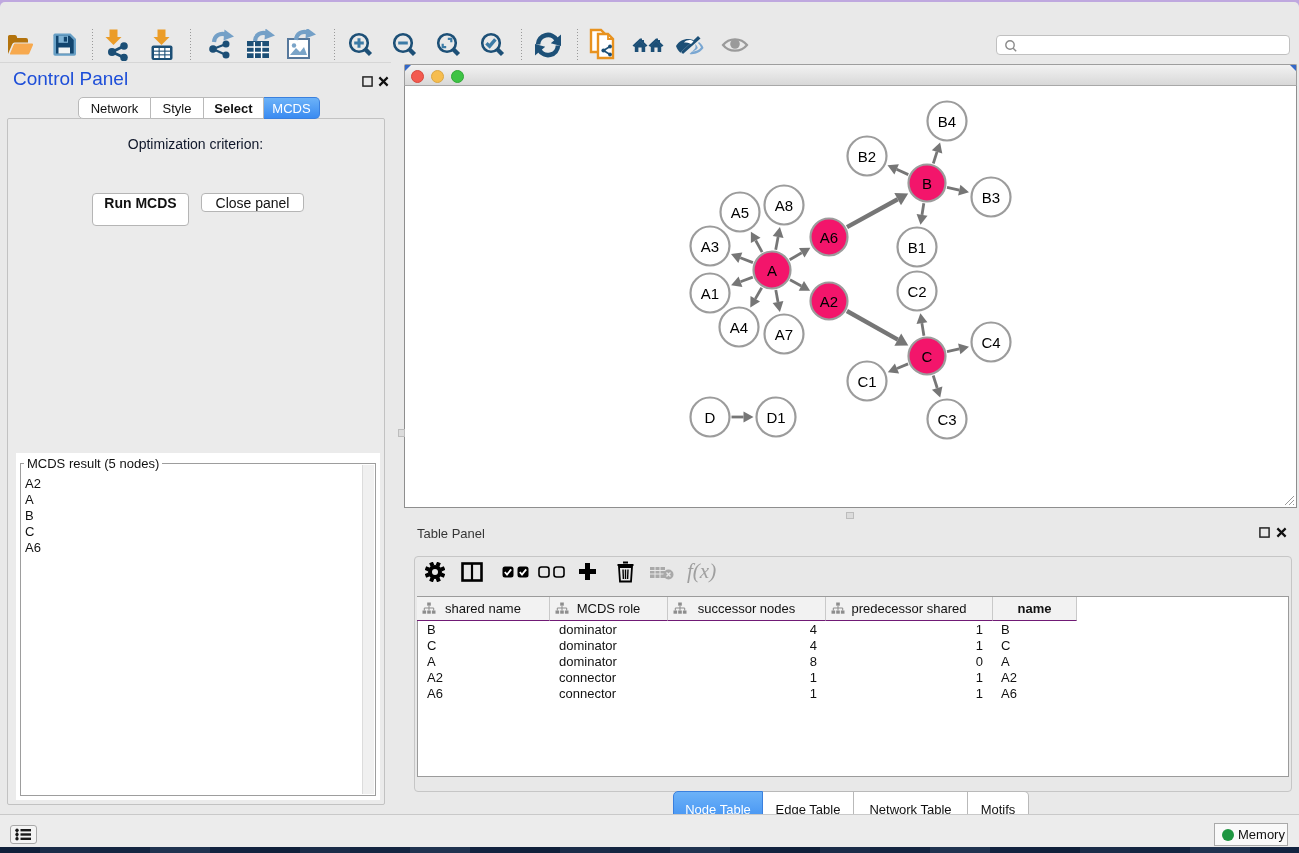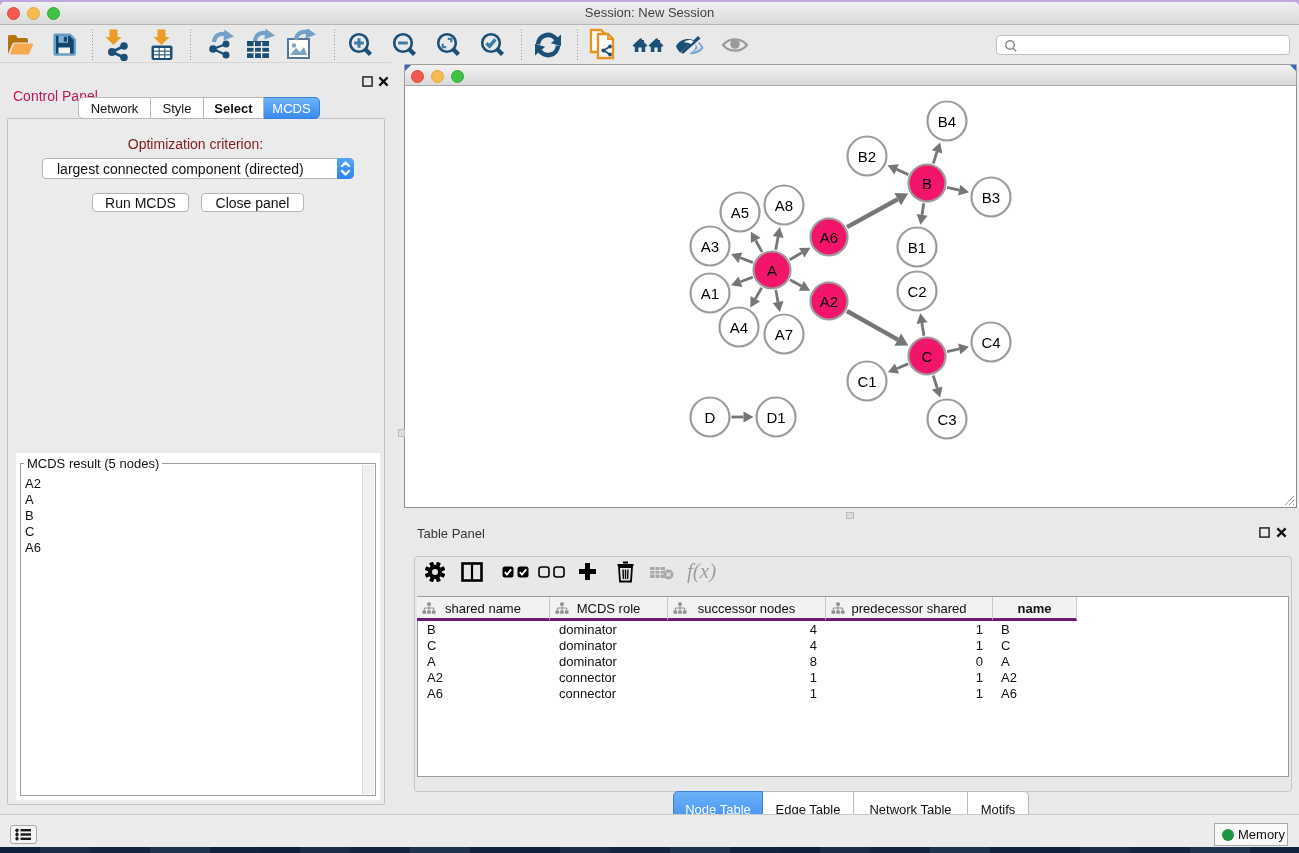--- a/index.html
+++ b/index.html
@@ -11,64 +11,58 @@
   background:linear-gradient(#f0f0f0,#dadada); border-bottom:1px solid #b4b4b4; border-radius:5px 5px 0 0; }
 #titlebar .title { position:absolute; left:0; right:0; top:3px; text-align:center; font-size:13px; color:#3f3f3f; }
 .tl { position:absolute; width:13px; height:13px; border-radius:50%; top:5px; }
 #toolbar { position:absolute; left:0; top:24px; width:100%; height:38px; background:#e9e9e9; }
 .tsep { position:absolute; top:3px; height:31px; width:1px;
   background-image:repeating-linear-gradient(#9a9a9a 0 1px, transparent 1px 3px); }
 .ticon { position:absolute; top:4px; }
 #searchbox { position:absolute; left:996px; top:9px; width:294px; height:20px; background:#fff; border:1px solid #c0c0c0; border-radius:4px; }
 
 #cpanel { position:absolute; left:0; top:62px; width:391px; height:752px; background:#e9e9e9; border-top:1px solid #d6d6d6; }
-#cpanel h1 { font-size:14px; font-weight:normal; color:#be185d; position:absolute; left:13px; top:25px; }
+#cpanel h1 { font-size:19px; font-weight:normal; color:#1d4ed8; position:absolute; left:13px; top:5px; }
 .wbtn { position:absolute; top:11px; }
 .tabbar { position:absolute; display:flex; font-size:13px; }
 .tabbar .tab { background:#fff; border:1px solid #b9b9b9; border-left:none; color:#111; display:flex; align-items:center; justify-content:center; }
 .tabbar .tab:first-child { border-left:1px solid #b9b9b9; border-radius:5px 0 0 5px; }
 .tabbar .tab:last-child { border-radius:0 5px 5px 0; }
 .tabbar .tab.sel { background:linear-gradient(#6cb2f8,#3a8bf1); border-color:#3a80de; color:#fff; }
 #cp-content { position:absolute; left:7px; top:55px; width:378px; height:687px; background:#ebebeb; border:1px solid #c2c2c2; border-radius:2px; }
-#optlabel { position:absolute; left:0; width:100%; top:73px; text-align:center; font-size:14px; color:#7f1d1d; }
+#optlabel { position:absolute; left:0; width:100%; top:73px; text-align:center; font-size:14px; color:#0f172a; }
 #dropdown { position:absolute; left:42px; top:95px; width:312px; height:21px; background:#fff; border:1px solid #b5b5b5; border-radius:4px; }
 #dropdown .txt { position:absolute; left:14px; top:2px; font-size:14px; color:#111; }
 #dropdown .spin { position:absolute; right:-1px; top:-1px; width:17px; height:21px; background:linear-gradient(#54a5f8,#2e82f2); border-radius:0 5px 5px 0; }
 .btn { position:absolute; background:#fff; border:1px solid #b5b5b5; border-radius:4px; font-size:14px; color:#111; text-align:center; }
 #resultpanel { position:absolute; left:16px; top:390px; width:364px; height:347px; background:#fff; }
 #fieldset { position:absolute; left:4px; top:10px; right:4px; bottom:4px; border:1px solid #9d9d9d; }
 #fieldset legend { position:absolute; top:-8px; left:3px; background:#fff; padding:0 3px; font-size:13px; color:#111; }
 .mlist { position:absolute; left:4px; top:12px; font-size:13px; color:#111; line-height:16px; }
 .vtrack { position:absolute; right:1px; top:1px; width:12px; bottom:1px; background:#f0f0f0; border-left:1px solid #dcdcdc; }
 
 #netwin { position:absolute; left:404px; top:64px; width:893px; height:444px; }
 #nettitle { position:absolute; left:0; top:0; width:100%; height:22px; background:linear-gradient(#f2f2f2,#d8d8d8); border:1px solid #9e9e9e; border-bottom:1px solid #a8a8a8; border-radius:2px 2px 0 0; }
 #nettitle .title { position:absolute; left:0; right:0; top:4px; text-align:center; font-size:13px; color:#3f3f3f; }
 #netcanvas { position:absolute; left:0; top:22px; width:893px; height:422px; background:#fff; border:1px solid #8e8e8e; border-top:none; }
 
 #tpanel { position:absolute; left:404px; top:520px; width:895px; height:294px; background:#e9e9e9; }
 #tpanel h1 { font-size:13px; font-weight:normal; color:#363636; position:absolute; left:13px; top:6px; }
 #ttable { position:absolute; left:417px; top:596px; width:872px; height:181px; background:#fff; border:1px solid #9b9b9b; }
-.th { position:absolute; top:0; height:24px; background:#f2f2f2; border-right:1px solid #c9c9c9; border-bottom:3px solid #701a75; font-size:13px; color:#111; text-align:center; line-height:23px; }
+.th { position:absolute; top:0; height:24px; background:#f2f2f2; border-right:1px solid #c9c9c9; border-bottom:1px solid #701a75; font-size:13px; color:#111; text-align:center; line-height:23px; }
 .td { position:absolute; font-size:13px; color:#111; height:16px; line-height:16px; }
 
 #statusbar { position:absolute; left:0; top:814px; width:100%; height:33px; background:#ececec; border-top:1px solid #c9c9c9; }
 #desktopstrip { position:absolute; left:0; top:847px; width:100%; height:6px; background:repeating-linear-gradient(90deg,#10203a 0 40px,#1b2d49 40px 90px,#142541 90px 150px,#203350 150px 210px,#122340 210px 260px); }
 #memorybtn { position:absolute; right:11px; top:8px; width:74px; height:23px; background:#f9f9f9; border:1px solid #a9a9a9; font-size:13px; color:#111; }
 #listbtn { position:absolute; left:10px; top:10px; width:27px; height:19px; background:#f4f4f4; border:1px solid #a8a8a8; border-radius:3px; }
 </style>
 </head>
 <body>
 <div id="win">
-  <div id="titlebar">
-    <div class="tl" style="left:7px; background:#f35a4f; border:1px solid #d8473d;"></div>
-    <div class="tl" style="left:27px; background:#f6bd4e; border:1px solid #dba743;"></div>
-    <div class="tl" style="left:47px; background:#3ec345; border:1px solid #2fa936;"></div>
-    <div class="title">Session: New Session</div>
-  </div>
   <div id="toolbar">
     <div class="tsep" style="left:92px;"></div>
     <div class="tsep" style="left:190px;"></div>
     <div class="tsep" style="left:334px;"></div>
     <div class="tsep" style="left:521px;"></div>
     <div class="tsep" style="left:577px;"></div>
     <div id="tbicons">
         <svg class="ticon" style="left:7px;top:7px" width="28" height="24" viewBox="0 0 28 24">
 <path d="M1 21 L1 3.5 Q1 2 2.5 2 L8 2 Q9.5 2 9.8 3.5 L10.2 5 L19 5 Q21 5 21 7 L21 9.5 L7.5 9.5 Q6 9.5 5.3 11 L1 21 Z" fill="#b3730d"></path>
 <path d="M6.8 11.5 Q7.1 10.5 8.2 10.5 L25.2 10.5 Q26.5 10.7 26 11.9 L22.3 20.6 Q22 21.5 20.8 21.5 L3.5 21.5 Q2.6 21.5 3 20.5 Z" fill="#f7a94e"></path>
@@ -219,28 +213,21 @@
       <path d="M1.5 1.5 L10.5 10.5 M10.5 1.5 L1.5 10.5" stroke="#111" stroke-width="2.4"></path>
     </svg>
   <div id="cp-content"></div>
   <div class="tabbar" style="left:78px; top:34px; height:22px;">
     <div class="tab" style="width:73px;">Network</div>
     <div class="tab" style="width:53px;">Style</div>
     <div class="tab" style="width:60px;font-weight:bold;">Select</div>
     <div class="tab sel" style="width:56px;">MCDS</div>
   </div>
   <div id="optlabel" style="top:73px;">Optimization criterion:</div>
-  <div id="dropdown">
-    <div class="txt">largest connected component (directed)</div>
-    <div class="spin"><svg width="17" height="21" viewBox="0 0 17 21">
-          <path d="M5 8 L8.5 4.5 L12 8" fill="none" stroke="#fff" stroke-width="2.4" stroke-linecap="round" stroke-linejoin="round"></path>
-          <path d="M5 13 L8.5 16.5 L12 13" fill="none" stroke="#fff" stroke-width="2.4" stroke-linecap="round" stroke-linejoin="round"></path>
-        </svg></div>
-  </div>
-  <div class="btn" style="left:92px; top:130px; width:97px; height:19px; line-height:18px;">Run MCDS</div>
+  <div class="btn" style="left:92px; top:130px; width:97px; height:33px; line-height:18px;font-weight:bold;">Run MCDS</div>
   <div class="btn" style="left:201px; top:130px; width:103px; height:19px; line-height:18px;">Close panel</div>
   <div id="resultpanel">
     <div id="fieldset">
       <legend>MCDS result (5 nodes)</legend>
       <div class="mlist">A2<br>A<br>B<br>C<br>A6</div>
       <div class="vtrack"></div>
     </div>
   </div>
 </div>
 

